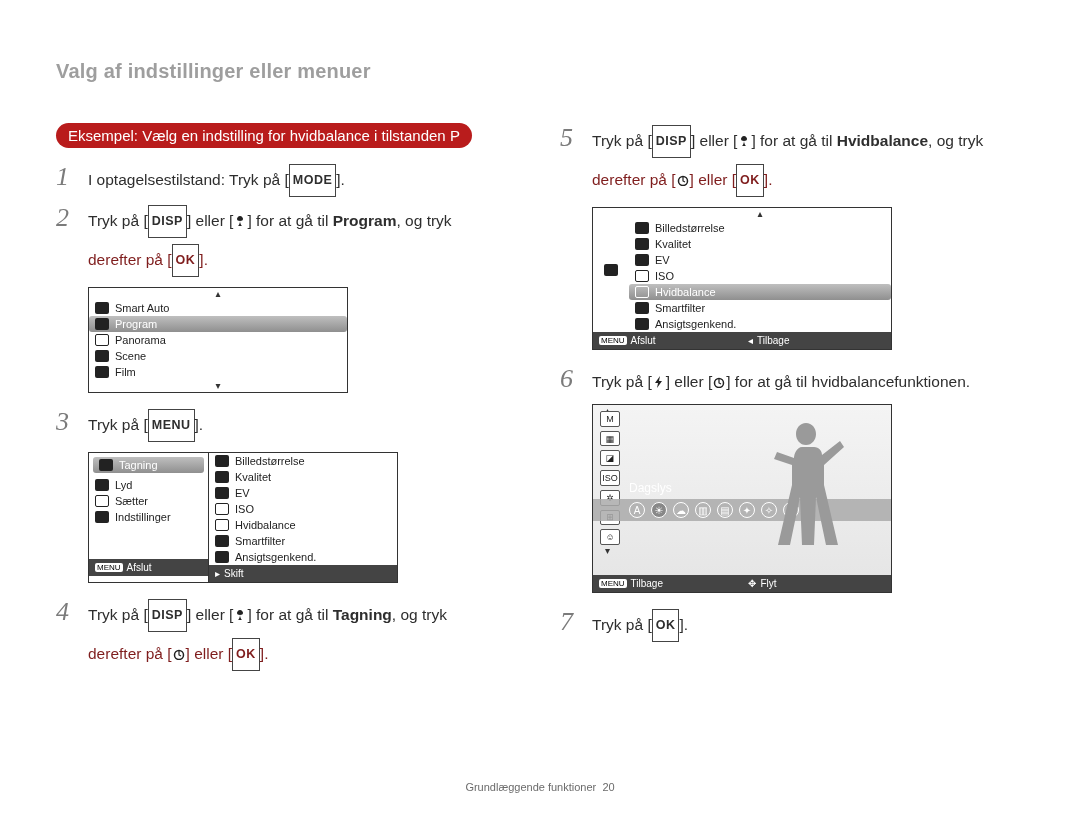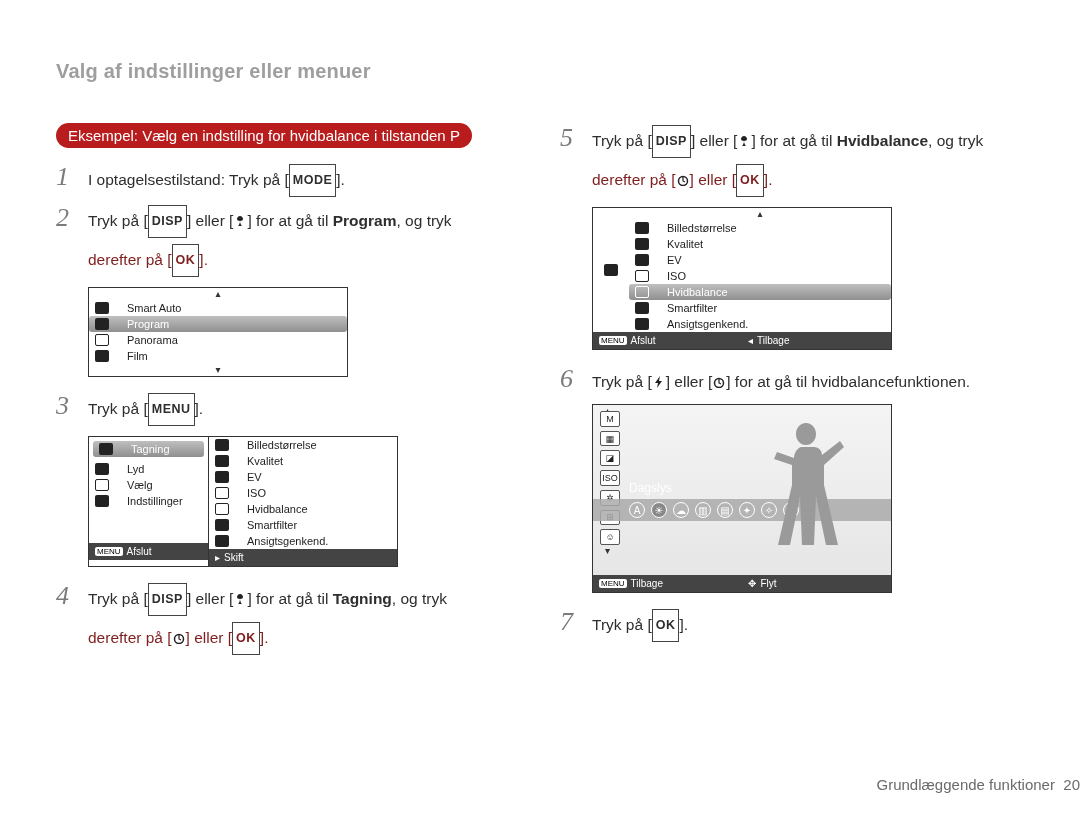--- a/index.html
+++ b/index.html
@@ -65,21 +65,21 @@
 
   
   .shot {
     margin: 10px 0 14px 32px;
     border: 1px solid #333;
     font-size: 11px;
     color: #222;
     background: #fff;
     width: 260px;
   }
-  .shot-row { display:flex; align-items:center; padding:2px 6px; gap:18px; }
+  .shot-row { display:flex; align-items:center; padding:2px 6px; gap:6px; }
   .shot-row.highlight {
     background: linear-gradient(#bfbfbf,#8f8f8f);
     color:#fff; border-radius:3px;
   }
   .caret { text-align:center; font-size:10px; color:#333; line-height:1; padding:1px 0; }
   .shot-caption { background:#444; color:#fff; font-size:10px; padding:3px 6px; }
   .shot-footer { display:flex; background:#444; color:#fff; font-size:10px; }
   .shot-footer > div { padding:3px 6px; display:flex; align-items:center; gap:4px; }
   .shot-footer .fseg { flex:1; }
 
@@ -110,21 +110,21 @@
     background:rgba(170,170,170,0.85);
     display:flex; align-items:center; gap:6px; padding:0 36px;
   }
   .wb-strip .dot { width:16px; height:16px; border-radius:50%; border:1px solid #fff; display:flex; align-items:center; justify-content:center; font-size:10px; color:#fff; }
   .wb-strip .dot.active { background:#888; }
   .silhouette {
     position:absolute; right:30px; top:10px; bottom:30px; width:110px;
   }
   .page-footer {
     position:absolute; left:0; right:0; bottom:22px;
-    text-align:right; font-size:15px; color:#6b6b6b;
+    text-align:center; font-size:11px; color:#6b6b6b;
   }
 </style>
 </head>
 <body>
 
 <div class="header">Valg af indstillinger eller menuer</div>
 
 <div class="columns">
 
   <div class="col">
@@ -161,20 +161,24 @@
       <div class="shot-row highlight">
           <span class="mini-icon"></span>
           <span>Program</span>
         </div>
       <div class="shot-row">
           <span class="mini-icon outline"></span>
           <span>Panorama</span>
         </div>
       <div class="shot-row">
           <span class="mini-icon"></span>
+          <span>Scene</span>
+        </div>
+      <div class="shot-row">
+          <span class="mini-icon"></span>
           <span>Film</span>
         </div>
       <div class="caret">▾</div>
     </div>
 
     
     <div class="step">
       <div class="step-num">3</div>
       <div class="step-text">
         <span>Tryk på [</span><span class="btn-label">MENU</span><span>].</span>
@@ -187,21 +191,21 @@
         <div class="shot-row highlight" style="margin:4px;">
             <span class="mini-icon"></span>
             <span>Tagning</span>
           </div>
         <div class="shot-row">
             <span class="mini-icon"></span>
             <span>Lyd</span>
           </div>
         <div class="shot-row">
             <span class="mini-icon outline"></span>
-            <span>Vælg</span>
+            <span>Sætter</span>
           </div>
         <div class="shot-row">
             <span class="mini-icon"></span>
             <span>Indstillinger</span>
           </div>
         <div class="shot-footer" style="margin-top:34px;">
           <div>
               <span style="background:#fff;color:#000;padding:0 2px;font-size:8px;border-radius:2px;">MENU</span>
               <span>Afslut</span>
             </div>

